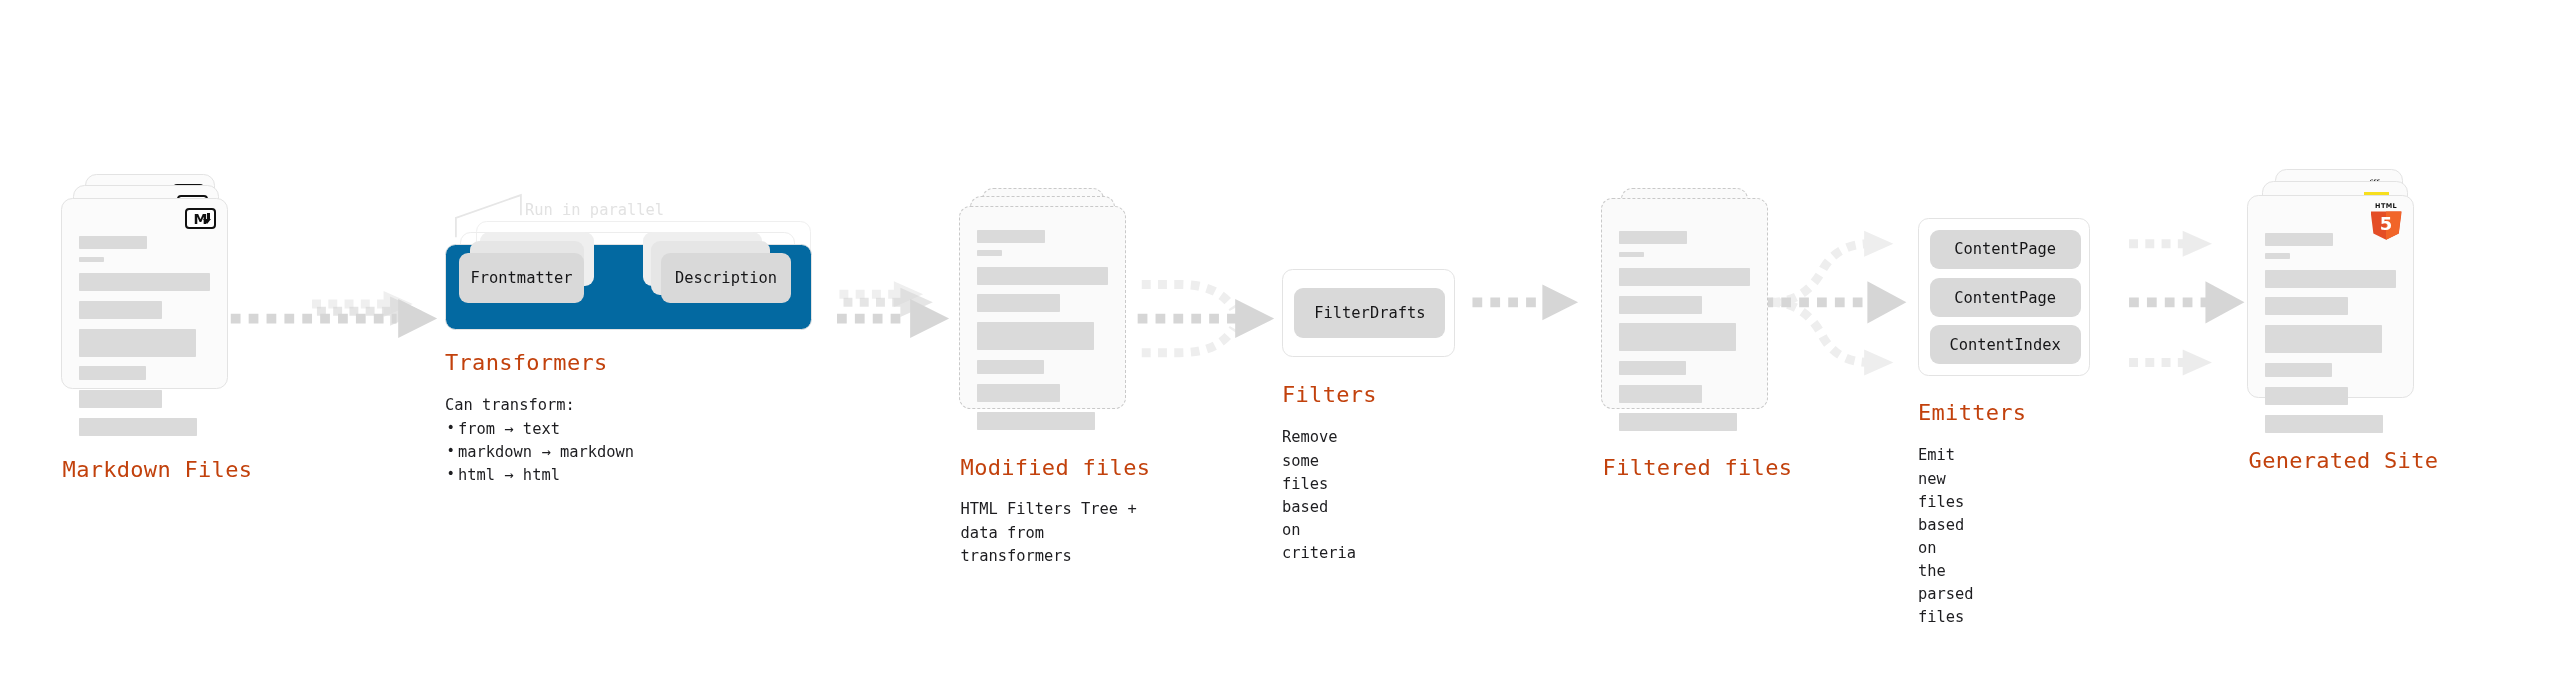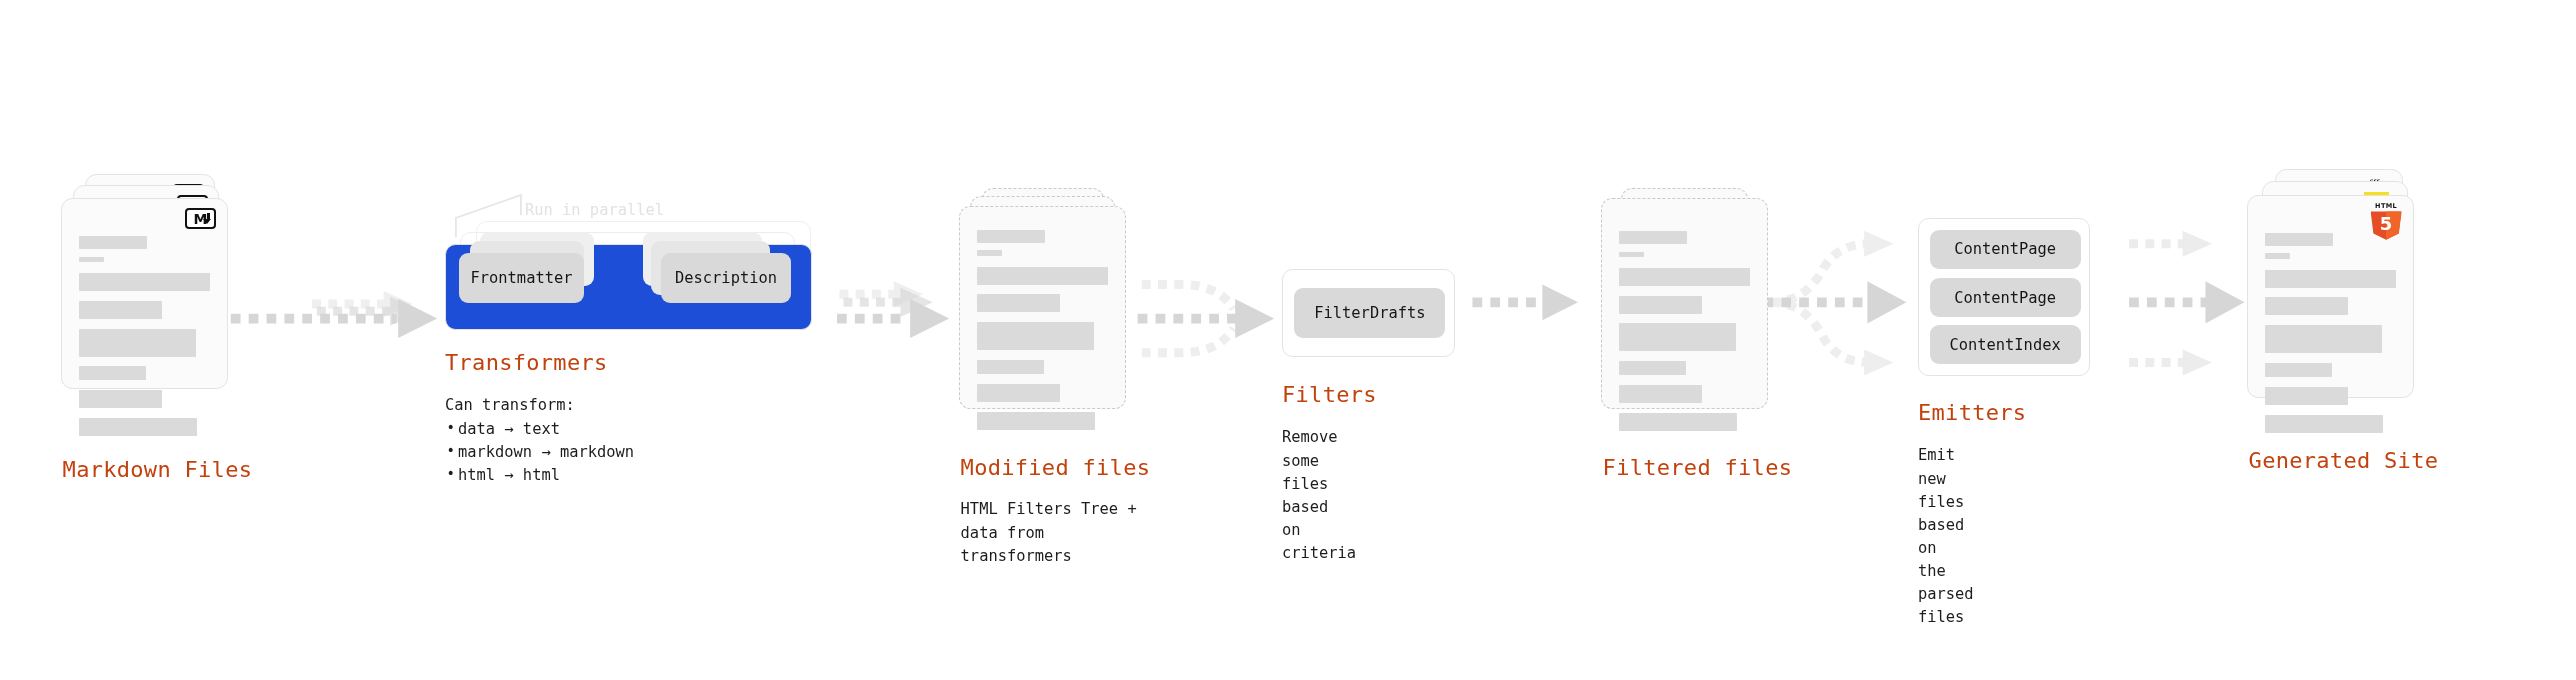--- a/index.html
+++ b/index.html
@@ -293,40 +293,40 @@
     </div>
     <div class="stage-title" style="position:absolute;left:1.6px;top:284px;">Markdown Files</div>
   </div>
 
   <div class="stage" style="left:445px;top:200px;">
     <div class="hint" style="left:80px;top:-9.8px;">Run in parallel</div>
 
     <div class="panel ghost" style="left:31px;top:9.8px;width:335px;height:93px;border-color:#efefef;"></div>
     <div class="panel ghost" style="left:15.4px;top:21px;width:335px;height:93px;border-color:#ededed;"></div>
 
-    <div class="panel" style="left:0px;top:32.5px;width:367px;height:86px;background:#1d4ed8;">
+    <div class="panel" style="left:0px;top:32.5px;width:367px;height:86px;background:#0369a1;">
 
       <div class="chip ghost2" style="left:34px;top:-13px;width:114px;height:54px;"></div>
       <div class="chip ghost2" style="left:197px;top:-13px;width:119px;height:54px;"></div>
       <div class="chip ghost1" style="left:24.4px;top:-3.3px;width:114px;height:54px;"></div>
       <div class="chip ghost1" style="left:205px;top:-3.3px;width:119px;height:54px;"></div>
 
       <div class="chip" style="left:13px;top:8.1px;width:125px;height:50px;">
         <span>Frontmatter</span>
       </div>
       <div class="chip" style="left:215px;top:8.1px;width:130px;height:50px;">
         <span>Description</span>
       </div>
     </div>
 
     <div class="stage-title" style="position:absolute;left:0px;top:140px;">Transformers</div>
     <div class="stage-sub" style="position:absolute;left:0px;top:172px;">
       <div>Can transform:</div>
       <ul class="bullets">
-        <li>data → text</li>
+        <li>from → text</li>
         <li>markdown → markdown</li>
         <li>html → html</li>
       </ul>
     </div>
   </div>
 
   <div class="stage" style="left:959px;top:177px;">
     <div class="docstack" style="width:179px;height:260px;">
       <div class="doc dashed" style="left:23px;top:0px;width:122px;height:49px;"></div>
       <div class="doc dashed" style="left:11.4px;top:8.1px;width:145px;height:49px;"></div>

